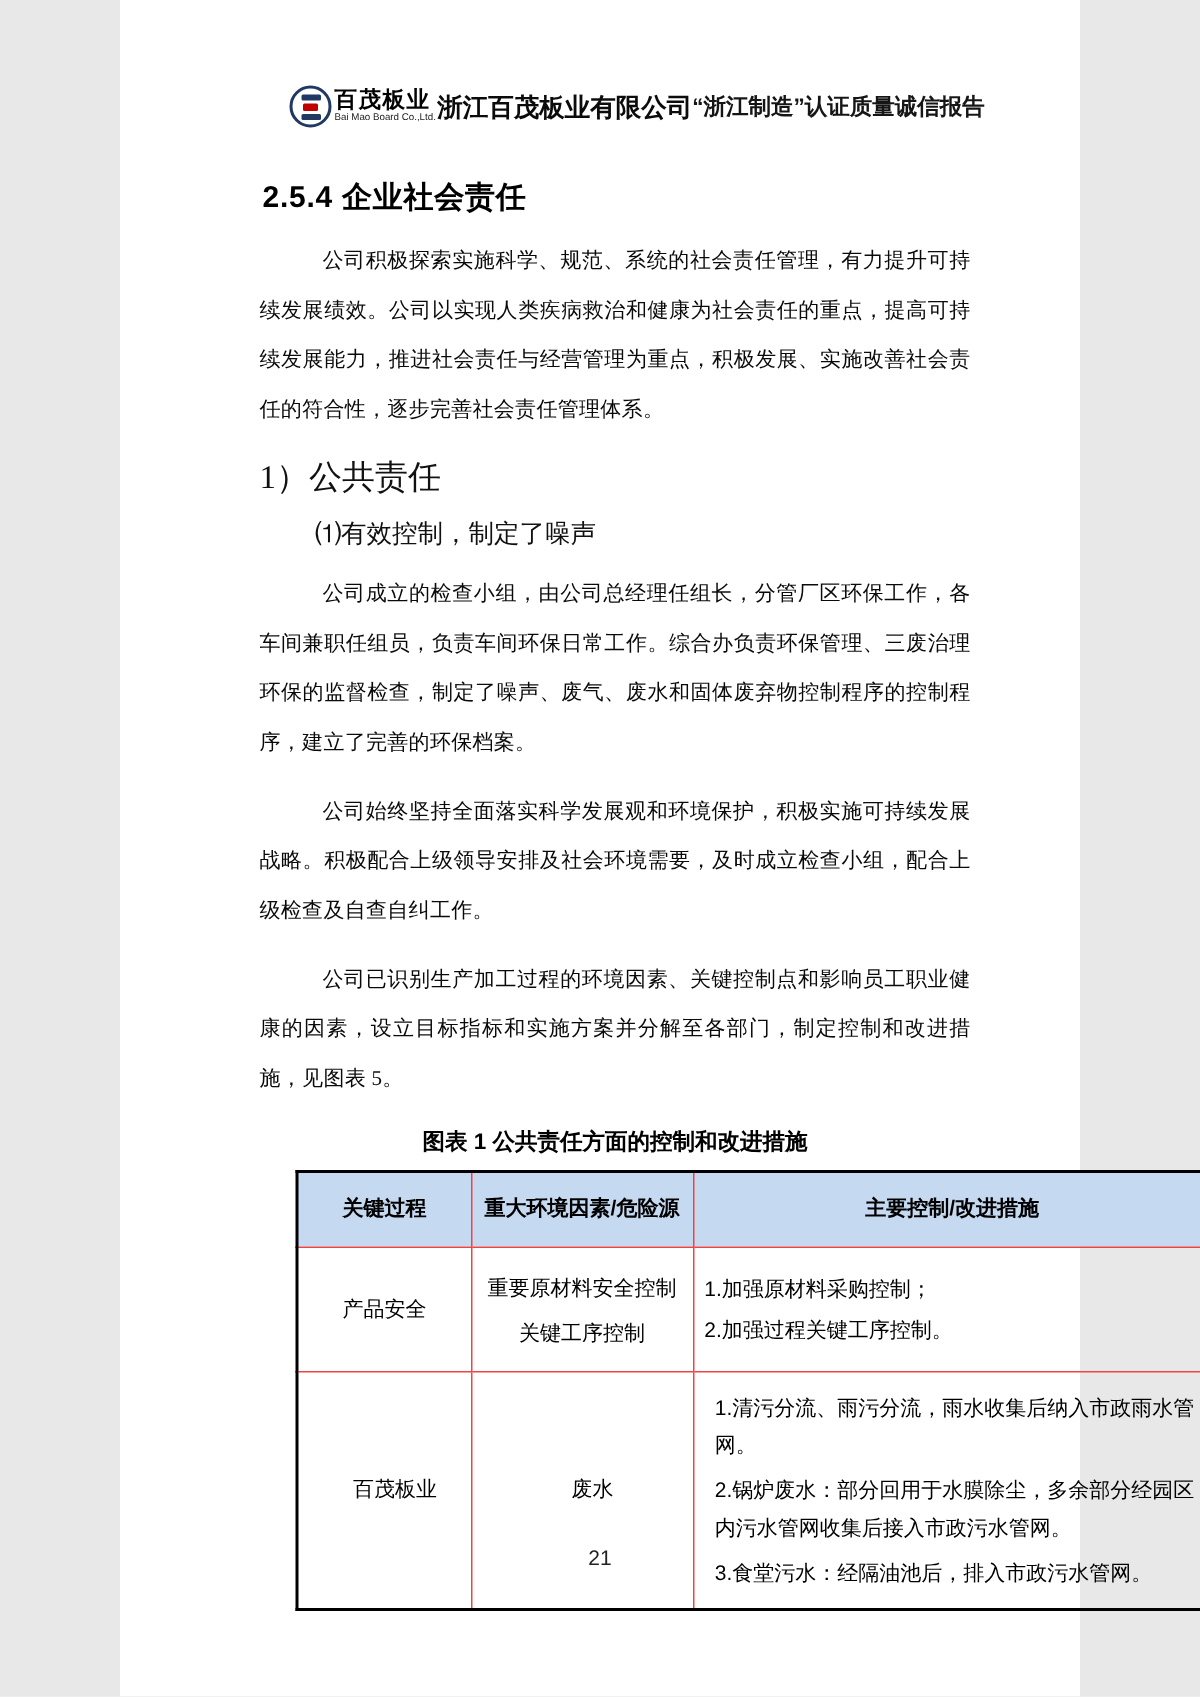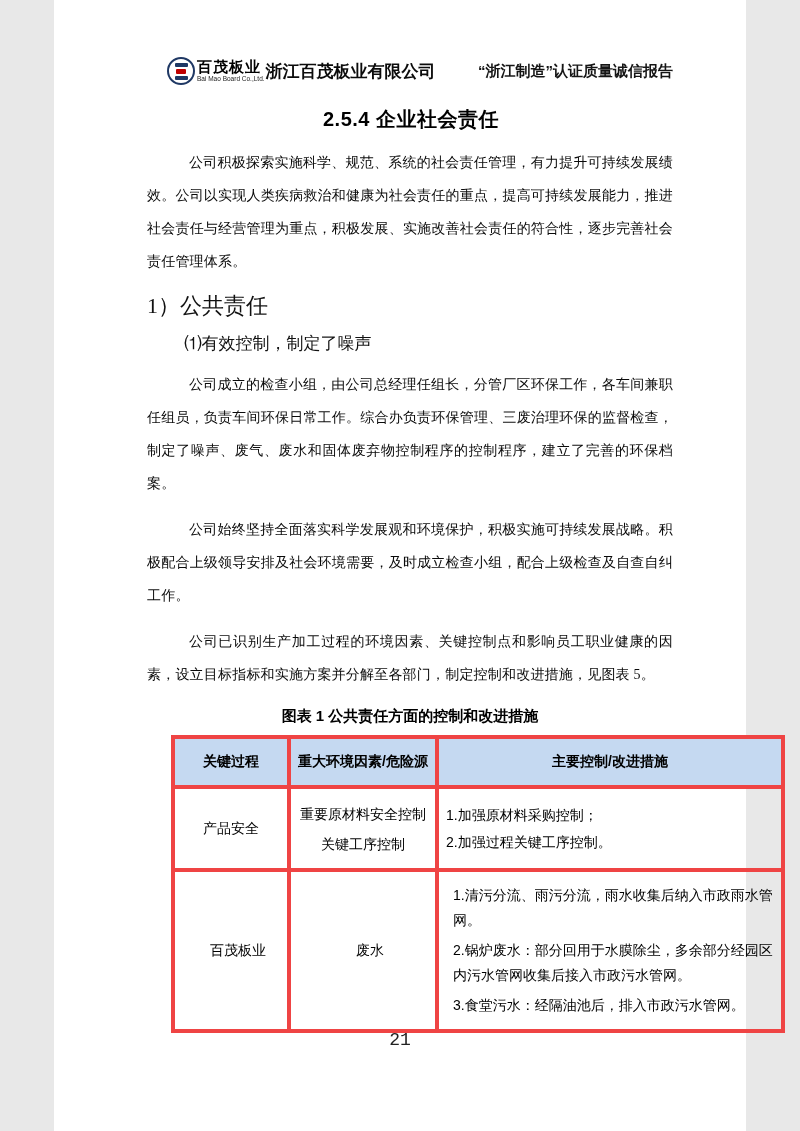--- a/index.html
+++ b/index.html
@@ -3,21 +3,21 @@
 <meta charset="utf-8">
 <style>
   :root{
     --table-header-bg:#C5D9F1;
     --logo-navy:#1F3864;
     --logo-red:#C00000;
   }
   *{margin:0;padding:0;box-sizing:border-box;}
   html,body{background:#e8e8e8;}
   .page{
-    width:692px;height:1131px;background:#ffffff;margin:0 auto;
+    width:640px;height:1131px;background:#ffffff;margin:0 auto;
     padding:50px 73px 0 93px;position:relative;color:#111;
     font-family:"Liberation Serif","DejaVu Serif",serif;
   }
   
   .header{display:flex;align-items:center;margin-left:20px;height:42px;}
   .logo{display:flex;align-items:center;}
   .logo-mark{
     width:28px;height:28px;border-radius:50%;
     border:2.5px solid var(--logo-navy);
     display:flex;flex-direction:column;justify-content:center;align-items:center;
@@ -32,55 +32,55 @@
     font-family:"Liberation Sans","DejaVu Sans",sans-serif;
     font-size:17px;font-weight:600;color:#0b0b0b;margin-left:1px;white-space:nowrap;
   }
   .report-title{
     margin-left:auto;font-family:"Liberation Sans","DejaVu Sans",sans-serif;
     font-size:15px;font-weight:bold;color:#151515;white-space:nowrap;
   }
   
   .section-title{
     font-family:"Liberation Sans","DejaVu Sans",sans-serif;
-    font-size:20px;font-weight:bold;color:#000;margin:14px 0 2px 2px;letter-spacing:0.5px;text-align:center;
+    font-size:20px;font-weight:bold;color:#000;margin:26px 0 2px 2px;letter-spacing:0.5px;
   }
   p.body{
     font-size:14px;line-height:33px;text-align:justify;color:#0a0a0a;
     text-indent:3em;margin-top:13px;letter-spacing:0.2px;
   }
   p.sub-1{font-size:22px;line-height:22px;margin-top:17px;text-indent:0;}
   p.sub-2{font-size:17px;line-height:22px;margin-top:16px;text-indent:2.2em;}
   
   .table-caption{
     text-align:center;font-family:"Liberation Sans","DejaVu Sans",sans-serif;
     font-weight:bold;font-size:15px;color:#000;margin-top:16px;
   }
   table.ctrl{
     border-collapse:collapse;table-layout:fixed;
     width:610px;margin:9px 0 0 24px;
     font-family:"Liberation Sans","DejaVu Sans",sans-serif;font-size:14px;color:#000;
     border:2px solid #000;
   }
-  table.ctrl th,table.ctrl td{border:4px solid #ef4444;}
+  table.ctrl th,table.ctrl td{border:1px solid #ef4444;}
   table.ctrl th{
     background:var(--table-header-bg);height:50px;
     font-weight:bold;text-align:center;vertical-align:middle;font-size:14px;
   }
   td.c-cell{text-align:center;vertical-align:middle;}
   tr.row-1 td{height:83px;}
   tr.row-2 td{height:152px;padding-left:14px;}
   .factor-line{line-height:30px;}
   td.m-cell{vertical-align:middle;padding:6px 4px 6px 7px;text-align:left;}
   .measure-line{line-height:27px;}
   .measure-item{line-height:25px;margin:5px 0;}
   
   .page-number{
     position:absolute;left:0;right:0;top:1030px;text-align:center;
-    font-size:18px;color:#222;font-family:Liberation Mono, monospace;
+    font-size:14px;color:#222;font-family:Liberation Sans, sans-serif;
   }
 </style>
 </head>
 <body>
 
 <div class="page">
 
   <div class="header">
     <div class="logo">
       <div class="logo-mark">

